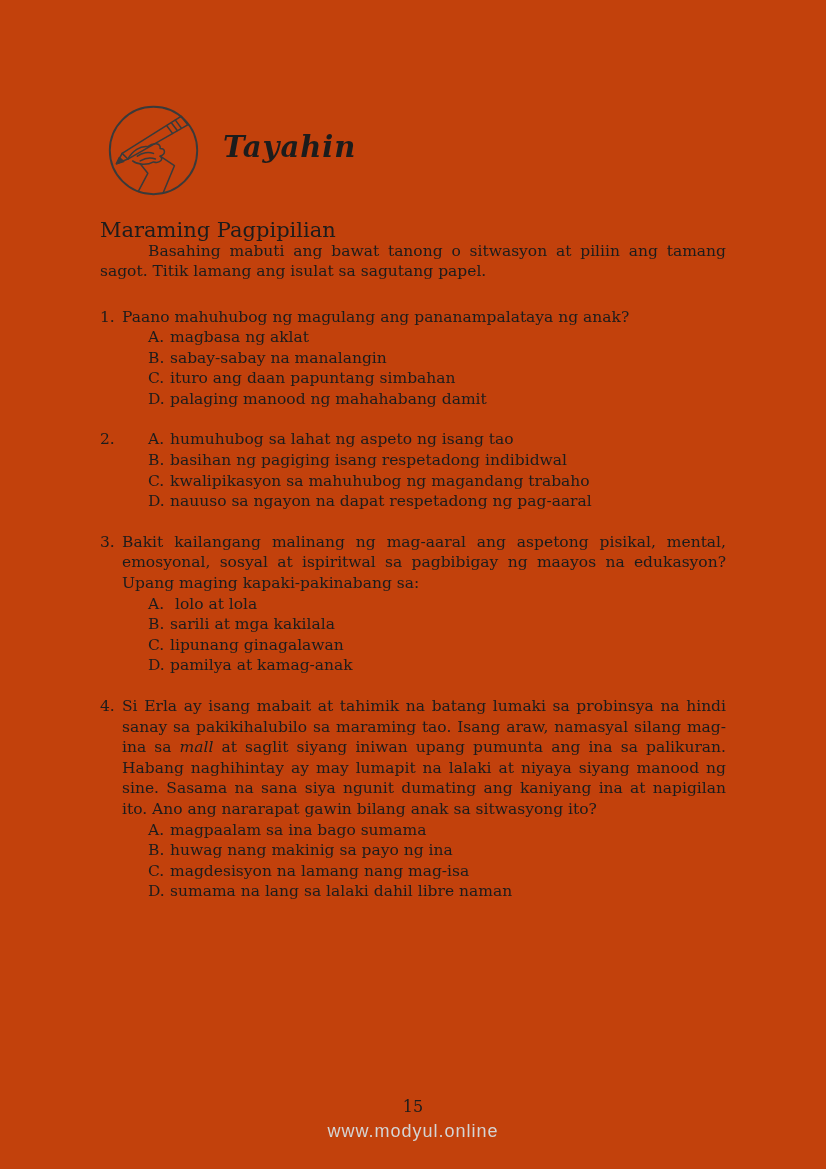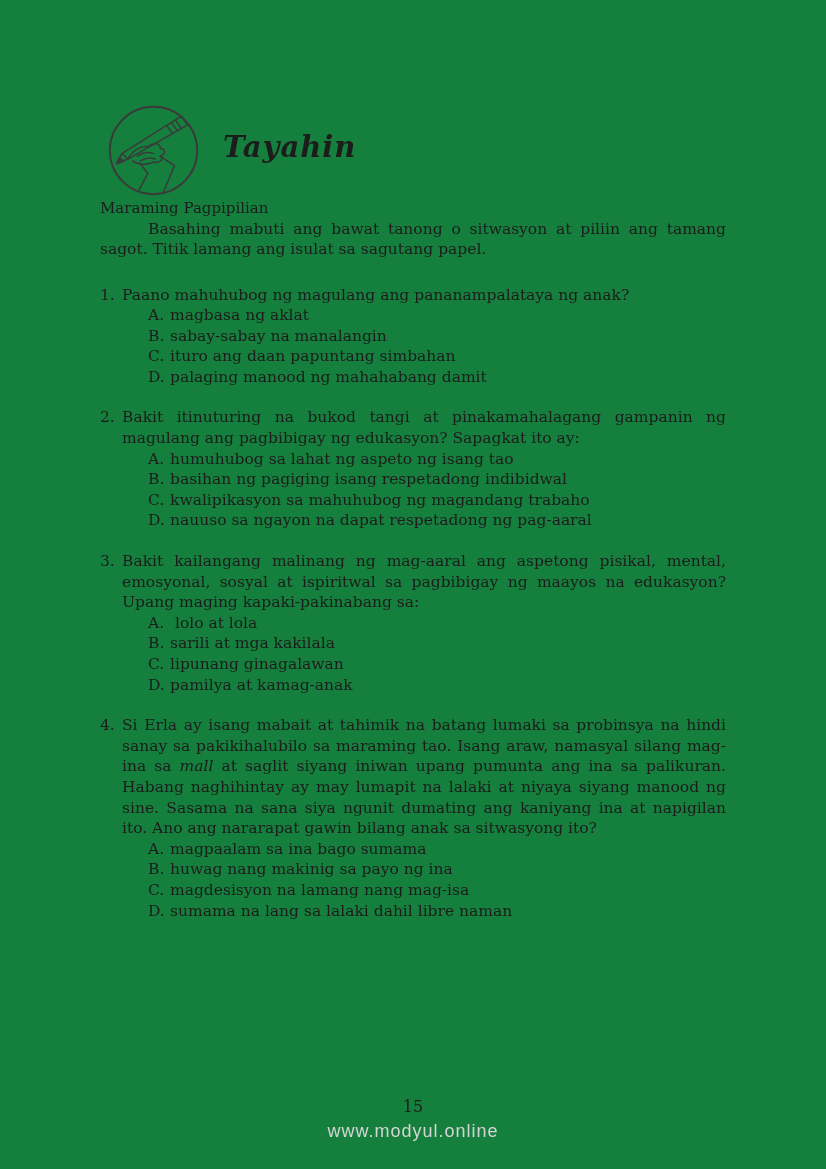--- a/index.html
+++ b/index.html
@@ -2,21 +2,21 @@
 <html><head>
 <meta charset="utf-8">
 <style>
   * { margin: 0; padding: 0; box-sizing: border-box; }
   html, body { background: #e8e8e8; }
   .page {
     position: relative;
     width: 826px;
     height: 1169px;
     margin: 0 auto;
-    background: #15803d;
+    background: #c2410c;
     font-family: "DejaVu Serif", serif;
     color: #1c1c1c;
     overflow: hidden;
   }
   .content {
     padding: 0 100px;
   }
   
   .header {
     margin-top: 103px;
@@ -33,21 +33,22 @@
   .title {
     font-size: 29px;
     font-weight: bold;
     font-style: italic;
     letter-spacing: 1px;
     margin-left: 22px;
     margin-top: -8px;
   }
   
   .intro-heading {
-    font-size: 15px;
+    margin-top: 22px;
+    font-size: 21px;
     line-height: 20.5px;
   }
   .intro-para {
     font-size: 15.5px;
     line-height: 20.5px;
     text-align: justify;
     text-indent: 48px;
   }
   
   .questions { margin-top: 25px; }
@@ -146,21 +147,20 @@
           <div class="opt">
             <span class="opt-letter">D.</span>
             <span class="opt-text">palaging manood ng mahahabang damit</span>
           </div>
         </div>
       </div>
 
       <div class="question">
         <span class="qnum">2.</span>
         <div class="qbody">
-          <p class="qtext">Bakit itinuturing na bukod tangi at pinakamahalagang gampanin ng magulang ang pagbibigay ng edukasyon? Sapagkat ito ay:</p>
           <div class="opt">
             <span class="opt-letter">A.</span>
             <span class="opt-text">humuhubog sa lahat ng aspeto ng isang tao</span>
           </div>
           <div class="opt">
             <span class="opt-letter">B.</span>
             <span class="opt-text">basihan ng pagiging isang respetadong indibidwal</span>
           </div>
           <div class="opt">
             <span class="opt-letter">C.</span>

